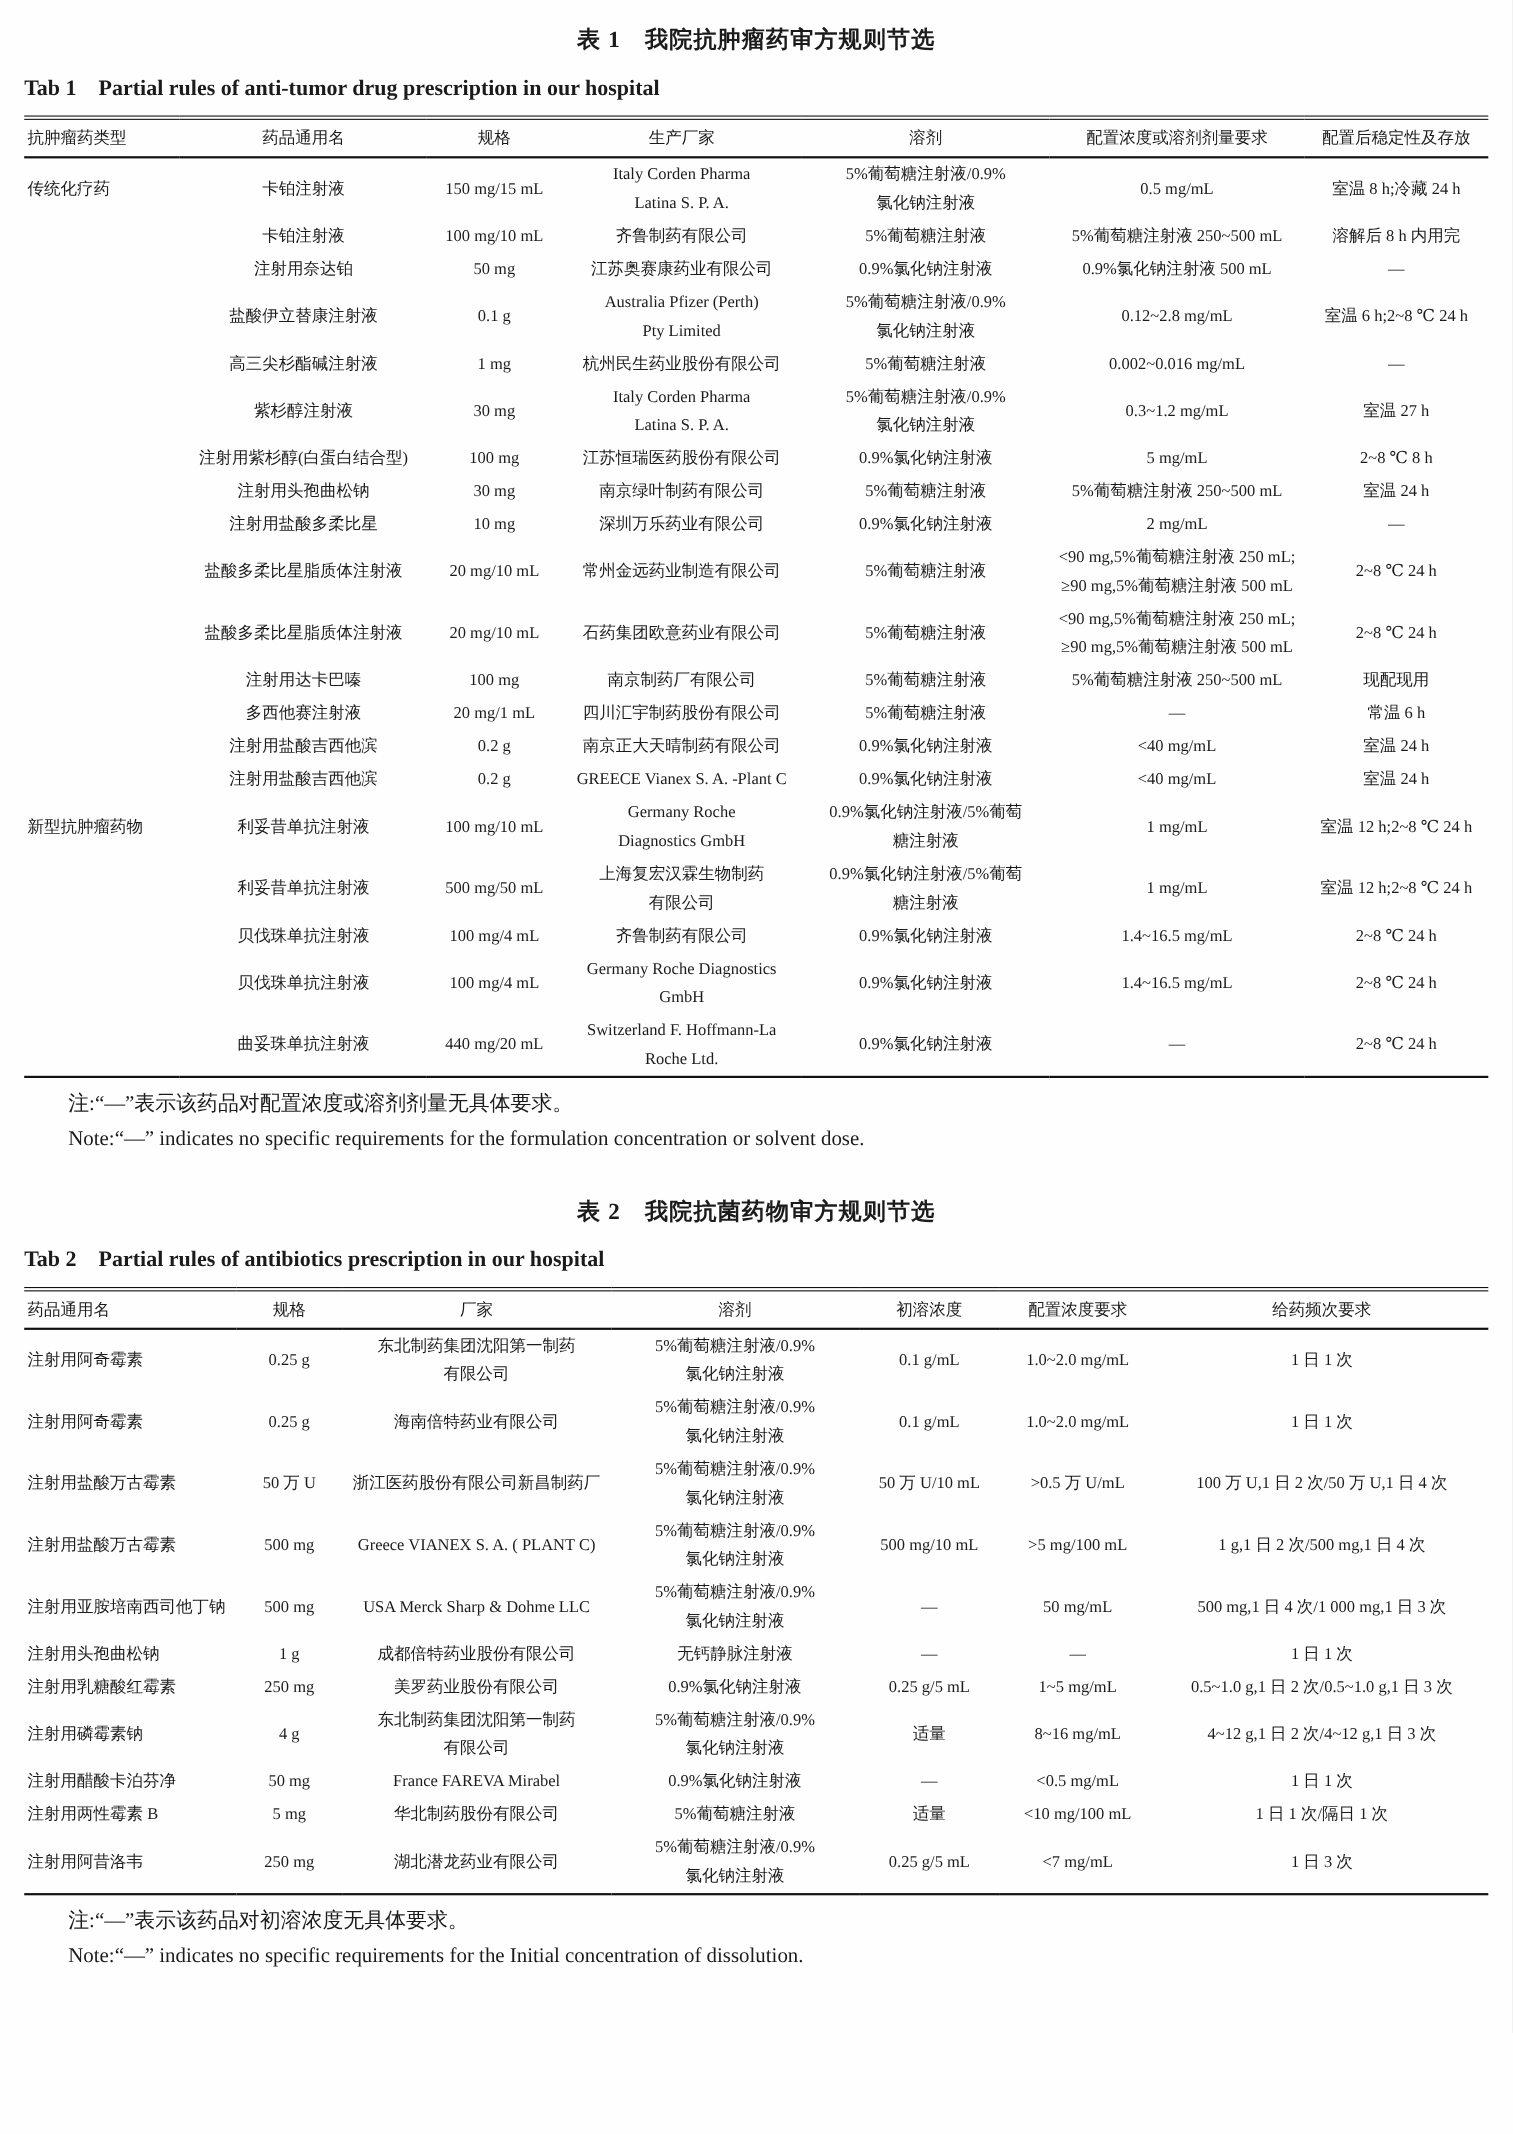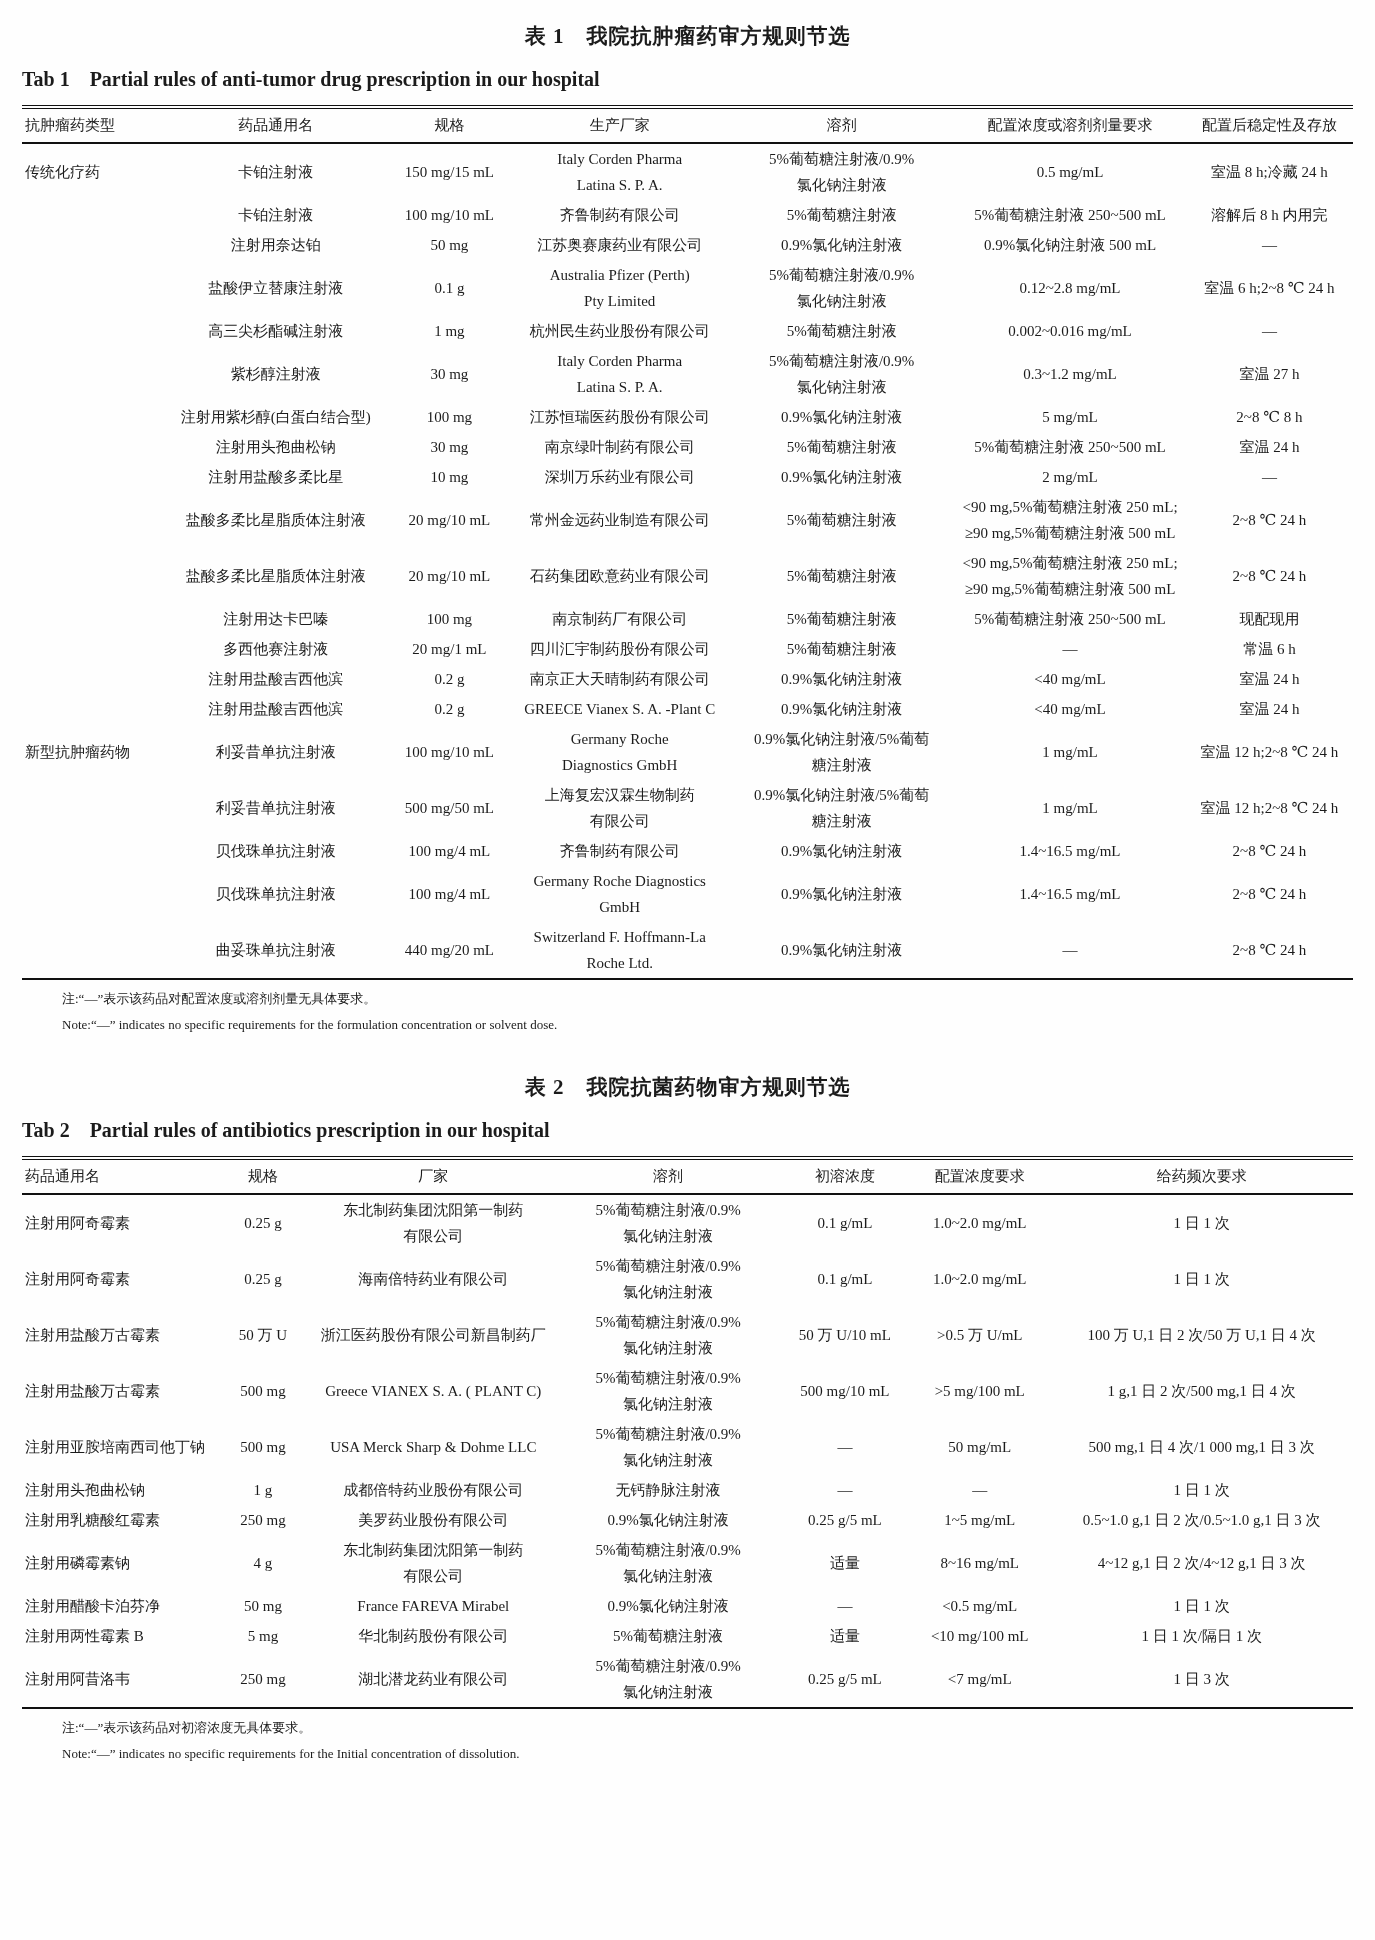--- a/index.html
+++ b/index.html
@@ -50,21 +50,21 @@
   .t1 th:nth-child(7), .t1 td:nth-child(7) { width:12.5%; }
 
   .t2 th:nth-child(1), .t2 td:nth-child(1) { width:14.5%; text-align:left; }
   .t2 th:nth-child(2), .t2 td:nth-child(2) { width:7%; }
   .t2 th:nth-child(3), .t2 td:nth-child(3) { width:18.5%; }
   .t2 th:nth-child(4), .t2 td:nth-child(4) { width:17%; }
   .t2 th:nth-child(5), .t2 td:nth-child(5) { width:9.5%; }
   .t2 th:nth-child(6), .t2 td:nth-child(6) { width:10.5%; }
   .t2 th:nth-child(7), .t2 td:nth-child(7) { width:23%; }
 
-  .note { font-size:13px; margin:10px 0 0 40px; }
+  .note { font-size:19px; margin:10px 0 0 40px; }
   .note.en { margin-top:9px; }
   .section-2 { margin-top:40px; }
   .page-footer {
     position:absolute; left:22px; right:22px; bottom:34px;
     display:flex; justify-content:space-between;
     font-size:15.5px;
   }
 </style>
 </head>
 <body>

